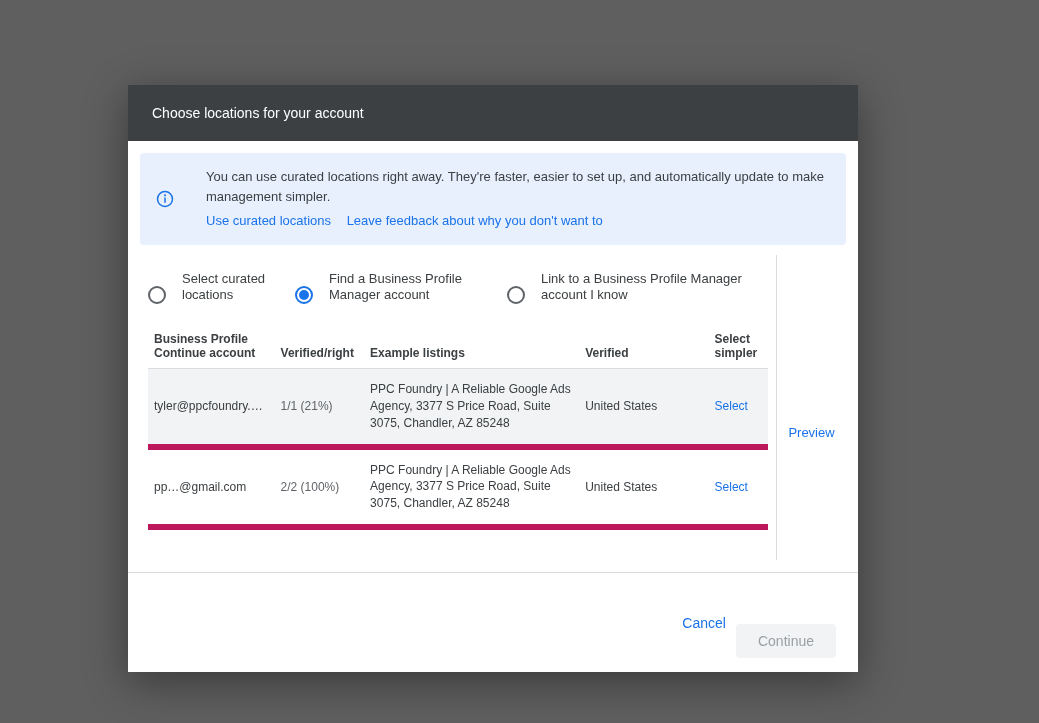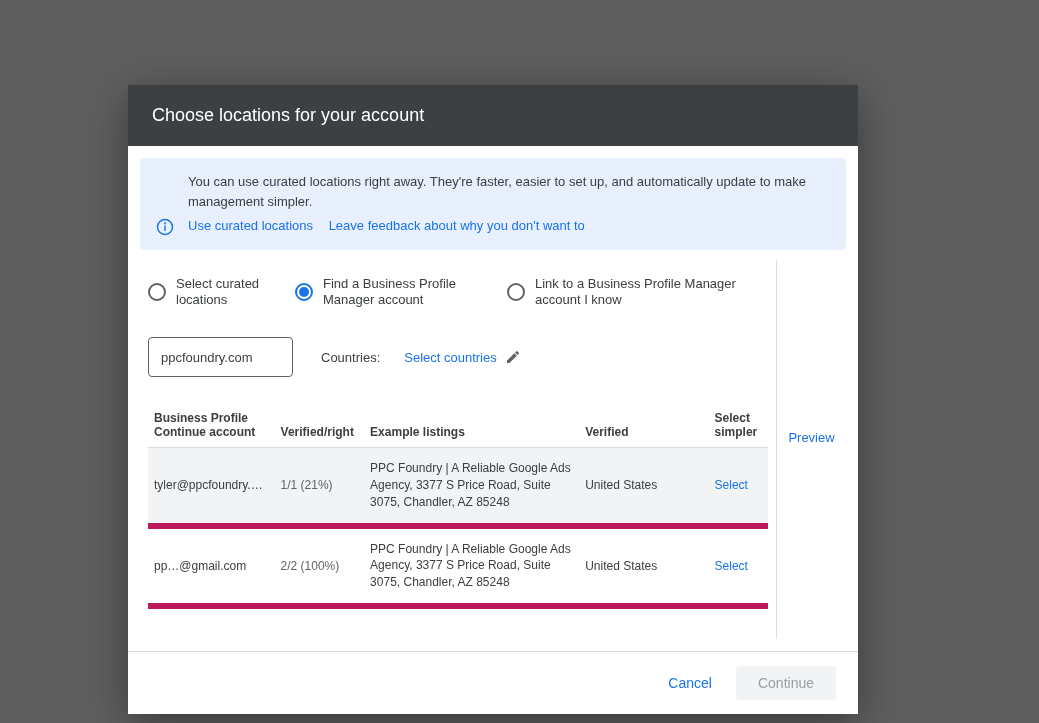--- a/index.html
+++ b/index.html
@@ -22,34 +22,34 @@
       width: 730px;
       background: #fff;
       box-shadow: 0 10px 40px rgba(0,0,0,0.4);
     }
     .dialog-header {
       background: #3c4043;
       color: #fff;
       padding: 20px 24px;
     }
     .dialog-header h1 {
-      font-size: 18px;
+      font-size: 14px;
       font-weight: 400;
     }
     .dialog-body {
       padding: 12px;
       background: #fff;
     }
     .info-banner {
       background: #e8f0fe;
       border-radius: 4px;
       padding: 14px 16px;
       display: flex;
-      align-items: flex-end;
-      gap: 14px;
+      align-items: center;
+      gap: 32px;
     }
     .info-icon-svg {
       flex-shrink: 0;
       margin-top: 1px;
     }
     .info-content {
       font-size: 13px;
       color: #3c4043;
       line-height: 1.5;
     }
@@ -84,22 +84,22 @@
       font-size: 13px;
       text-decoration: none;
     }
     .radio-row {
       display: flex;
       gap: 12px;
       padding: 8px 0 20px 0;
     }
     .radio-opt {
       display: flex;
-      align-items: center;
-      gap: 10px;
+      align-items: flex-end;
+      gap: 16px;
       cursor: pointer;
       flex: 1;
     }
     .radio-opt.r1 { flex: 0 0 135px; }
     .radio-opt.r2 { flex: 0 0 200px; }
     .radio-circle {
       width: 18px;
       height: 18px;
       border-radius: 50%;
       border: 2px solid #5f6368;
@@ -194,39 +194,40 @@
     }
     .select-link {
       color: #1a73e8;
       text-decoration: none;
     }
     .dialog-footer {
       border-top: 1px solid #dadce0;
       padding: 14px 22px;
       display: flex;
       justify-content: flex-end;
-      gap: 14px;
+      gap: 0;
       align-items: center;
     }
     .btn-cancel {
       background: transparent;
       border: none;
       color: #1a73e8;
       font-size: 14px;
       cursor: pointer;
       padding: 8px 10px;
     }
     .btn-continue {
       background: #f1f3f4;
       border: none;
       color: #9aa0a6;
       font-size: 14px;
       padding: 9px 22px;
       border-radius: 4px;
       cursor: not-allowed;
+      margin-top: 37px;
     }
     .col-acct { width: 105px; }
     .col-ver { width: 85px; }
     .col-list { width: 205px; }
     .col-ctry { width: 110px; }
     .col-sel { width: 70px; text-align: left; padding-left: 20px; }
     table.acct td.col-sel { padding-left: 20px; }
     table.acct th.col-sel { padding-left: 20px; }
   </style>
 </head>
@@ -265,32 +266,20 @@
           <div class="radio-opt r2">
             <div class="radio-circle selected"></div>
             <div class="radio-label">Find a Business Profile Manager account</div>
           </div>
           <div class="radio-opt">
             <div class="radio-circle"></div>
             <div class="radio-label">Link to a Business Profile Manager account I know</div>
           </div>
         </div>
 
-        <div class="filter-row">
-          <div class="search-box">
-            <input type="text" value="ppcfoundry.com" style="">
-          </div>
-          <span class="countries-label">Countries:</span>
-          <a href="#" class="select-countries-link">
-            <span>Select countries</span>
-            <svg class="pencil-icon" viewBox="0 0 24 24" fill="#5f6368">
-              <path d="M3 17.25V21h3.75L17.81 9.94l-3.75-3.75L3 17.25zM20.71 7.04a1 1 0 0 0 0-1.41l-2.34-2.34a1 1 0 0 0-1.41 0l-1.83 1.83 3.75 3.75 1.83-1.83z"></path>
-            </svg>
-          </a>
-        </div>
 
         <table class="acct">
           <thead>
             <tr>
               <th class="col-acct">Business Profile Continue account</th>
               <th class="col-ver">Verified/right</th>
               <th class="col-list">Example listings</th>
               <th class="col-ctry">Verified</th>
               <th class="col-sel">Select simpler</th>
             </tr>

